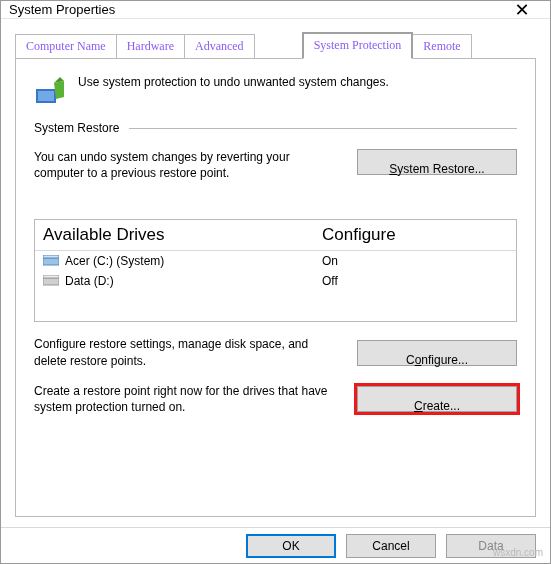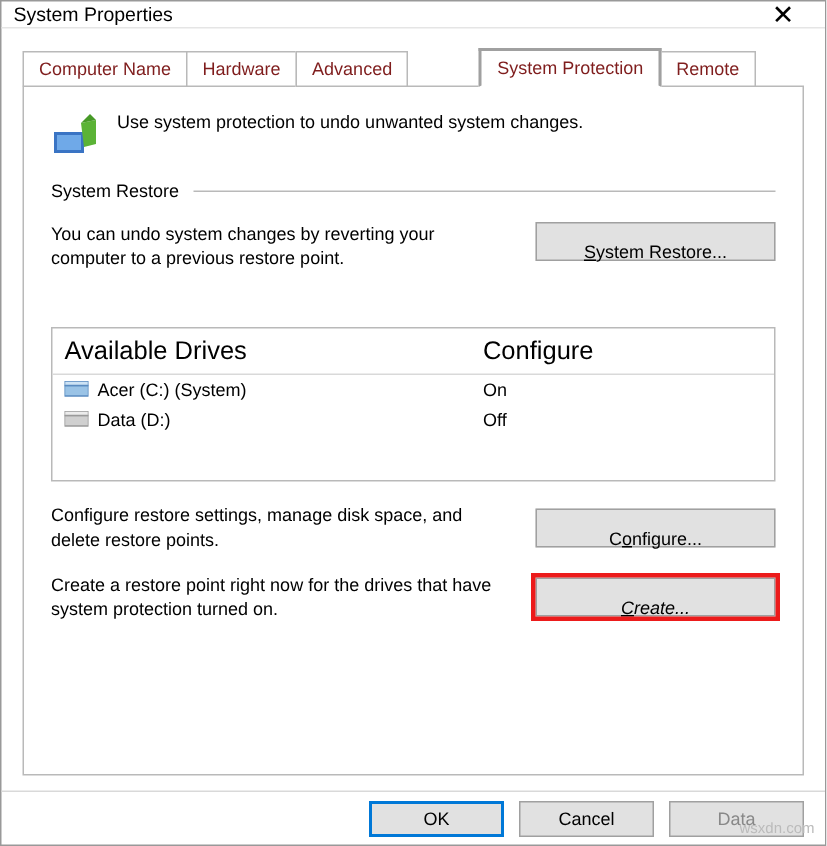--- a/index.html
+++ b/index.html
@@ -43,21 +43,22 @@
       margin: 14px 14px 0 14px;
       position: relative;
       top: 1px;
     }
     .tab {
       padding: 4px 10px;
       font-size: 12px;
       border: 1px solid #b9b9b9;
       background: #fff;
       margin-right: -1px;
-      color: #7f1d1d;
+      color: #8b5cf6;
+      font-family: Liberation Serif, serif;
     }
     .tab.active {
       border: 2px solid #a0a0a0;
       border-bottom: 1px solid #fff;
       position: relative;
       z-index: 2;
       margin-top: -2px;
       padding: 4px 10px 5px 10px;
       margin-left: 48px;
     }
@@ -86,21 +87,20 @@
       background: #e1e1e1;
       font-family: inherit;
       font-size: 12px;
       color: #000;
       text-align: center;
       padding: 12px 12px;
     }
     .btn.red-highlight {
       outline: 3px solid #ec1b1b;
       outline-offset: 0;
-      font-style: italic;
     }
     .table-wrap {
       border: 1px solid #b9b9b9;
       background: #fff;
     }
     .table-head, .table-row {
       display: flex;
     }
     .table-head .cell {
       padding: 5px 8px;

